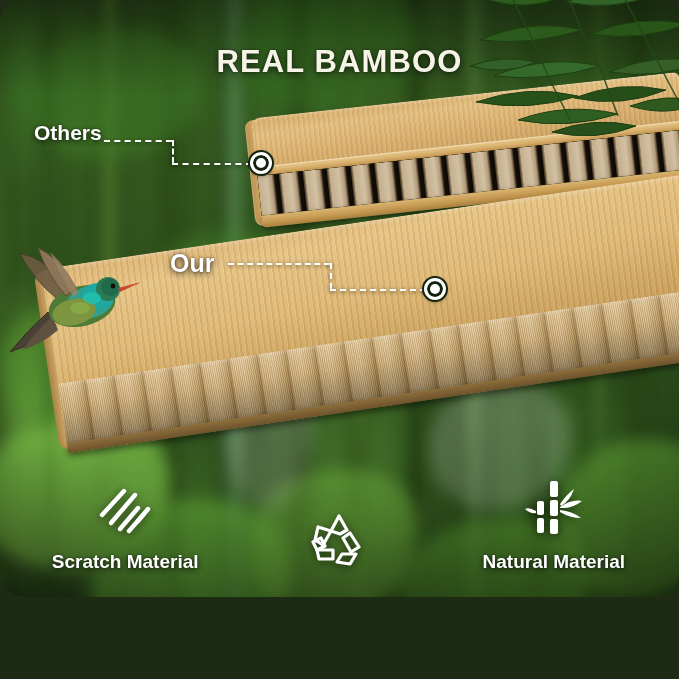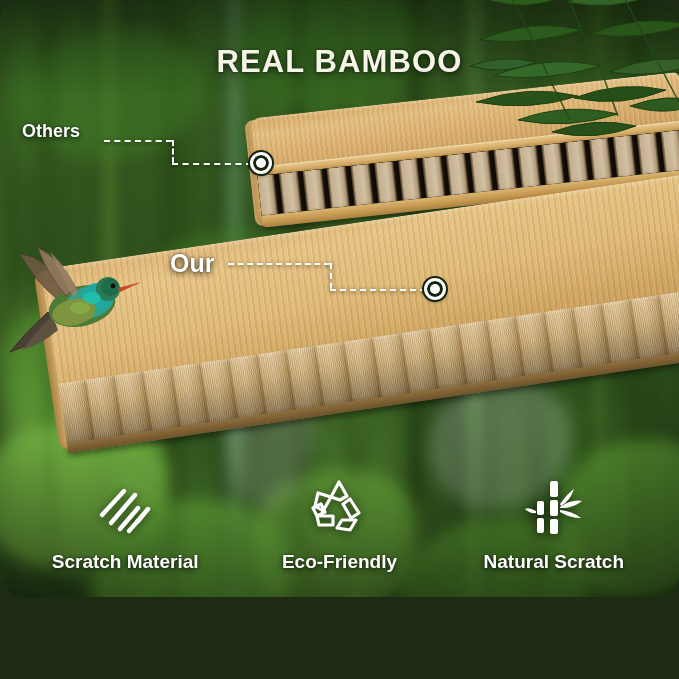--- a/index.html
+++ b/index.html
@@ -47,21 +47,21 @@
     color:#f6f4e6;
     text-shadow:0 2px 7px rgba(0,0,0,.62), 0 0 2px rgba(0,0,0,.5);
   }
 
   
   .callout-label {
     position:absolute; color:#ffffff; font-weight:bold;
     text-shadow:0 2px 6px rgba(0,0,0,.72), 0 0 2px rgba(0,0,0,.6);
     white-space:nowrap;
   }
-  #lbl-others { left:22px; top:121px; font-size:18px; }
+  #lbl-others { left:34px; top:121px; font-size:21px; }
   #lbl-our    { left:170px; top:249px; font-size:25px; }
 
   .leader { position:absolute; }
   .dash-h {
     position:absolute; height:0;
     border-top:2px dashed #ffffff;
     filter:drop-shadow(0 1px 2px rgba(0,0,0,.65));
   }
   .dash-v {
     position:absolute; width:0;
@@ -359,39 +359,38 @@
           <g fill="none" stroke="#ffffff" stroke-width="3.2" stroke-linejoin="round">
             <path d="M30 4 L38 18 L31 22 L22 19 Z"></path>
             <path d="M22 19 L14 33 L6 28 L9 15 Z"></path>
             <path d="M41 21 L50 35 L42 40 L34 26 Z"></path>
             <path d="M8 38 L24 38 L24 47 L10 47 Z"></path>
             <path d="M33 42 L47 42 L41 52 L28 50 Z"></path>
             <path d="M4 30 L12 26 L16 34 L8 38 Z"></path>
           </g>
         </svg>
       </div>
-      <div class="flabel">Eco-Friendly</div>
     </div>
 
     <div class="feature">
       <div class="ficon">
         <svg width="60" height="60" viewBox="0 0 60 60">
           <g fill="#ffffff">
             <rect x="26" y="4" width="8" height="16" rx="2"></rect>
             <rect x="26" y="23" width="8" height="16" rx="2"></rect>
             <rect x="26" y="42" width="8" height="15" rx="2"></rect>
             <rect x="13" y="24" width="7" height="14" rx="2"></rect>
             <rect x="13" y="41" width="7" height="15" rx="2"></rect>
           </g>
           <g fill="#ffffff">
             <path d="M36 30 Q48 22 58 24 Q48 32 36 31Z"></path>
             <path d="M36 33 Q48 34 57 41 Q46 41 36 35Z"></path>
             <path d="M36 27 Q44 16 50 12 Q46 24 37 29Z"></path>
             <path d="M12 34 Q5 30 1 32 Q6 37 12 36Z"></path>
           </g>
         </svg>
       </div>
-      <div class="flabel">Natural Scratch</div>
+      <div class="flabel">Natural Material</div>
     </div>
 
   </div>
 
 </div>
 
 </body></html>

